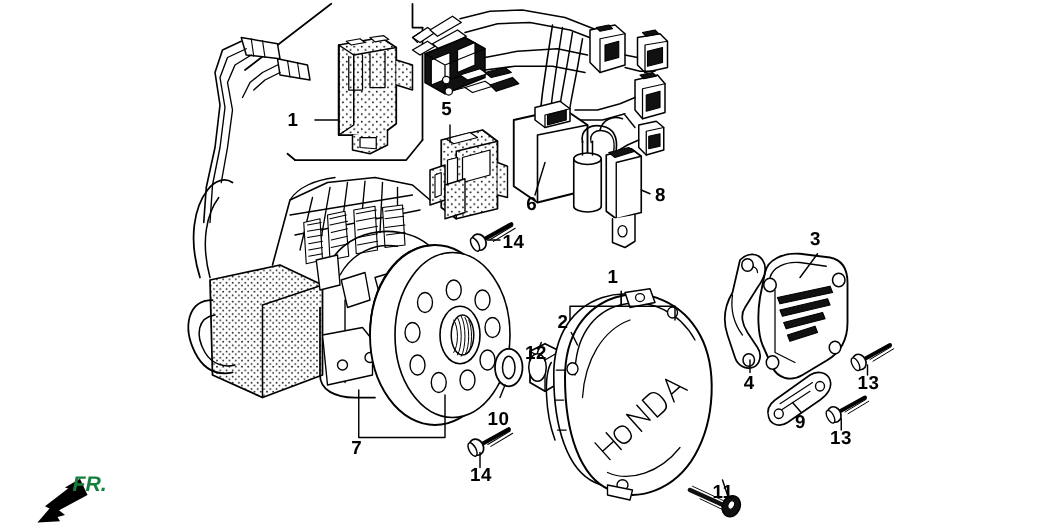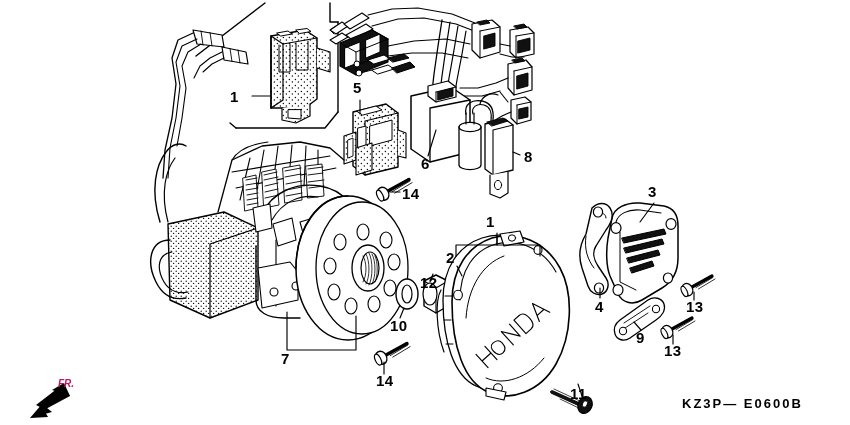--- a/index.html
+++ b/index.html
@@ -6,21 +6,21 @@
   body{width:850px;height:425px;overflow:hidden;
        font-family:"Liberation Sans", sans-serif;}
   #stage{position:relative;width:850px;height:425px;background:#fff;}
   svg.layer{position:absolute;left:0;top:0;width:850px;height:425px;}
   .lbl{position:absolute;font-family:"Liberation Sans",sans-serif;
        font-size:15px;font-weight:700;color:#000;line-height:1;
        letter-spacing:0.5px;}
   .partno{position:absolute;font-family:"Liberation Sans",sans-serif;
        font-size:13px;font-weight:700;color:#000;letter-spacing:2px;}
   .frtxt{position:absolute;font-family:"Liberation Sans",sans-serif;
-       font-size:10px;font-weight:700;font-style:italic;color:#be185d;}
+       font-size:17px;font-weight:700;font-style:italic;color:#15803d;}
 </style>
 </head>
 <body>
 
 <div id="stage">
 
   <svg class="layer" viewBox="0 0 850 425">
     <defs>
       <pattern id="stipple" width="6" height="6" patternUnits="userSpaceOnUse">
         <rect width="6" height="6" fill="#fff"></rect>
@@ -397,26 +397,25 @@
 
   <div class="lbl" style="left:486px;top:214px;">1</div>
   <div class="lbl" style="left:446px;top:250px;">2</div>
   <div class="lbl" style="left:648px;top:184px;">3</div>
   <div class="lbl" style="left:595px;top:299px;">4</div>
   <div class="lbl" style="left:353px;top:80px;">5</div>
   <div class="lbl" style="left:421px;top:156px;">6</div>
   <div class="lbl" style="left:281px;top:351px;">7</div>
   <div class="lbl" style="left:524px;top:149px;">8</div>
   <div class="lbl" style="left:636px;top:330px;">9</div>
-  <div class="lbl" style="left:390px;top:318px;">10</div>
+  <div class="lbl" style="left:390px;top:328px;">10</div>
   <div class="lbl" style="left:570px;top:386px;">11</div>
   <div class="lbl" style="left:420px;top:263px;margin-top:12px;">12</div>
   <div class="lbl" style="left:686px;top:299px;">13</div>
   <div class="lbl" style="left:664px;top:343px;">13</div>
   <div class="lbl" style="left:402px;top:186px;">14</div>
   <div class="lbl" style="left:376px;top:373px;">14</div>
   <div class="lbl" style="left:230px;top:89px;">1</div>
 
   <div class="frtxt" style="left:58px;top:378px;">FR.</div>
 
-  <div class="partno" style="left:682px;top:396px;">KZ3P— E0600B</div>
 
 </div>
 
 </body></html>

